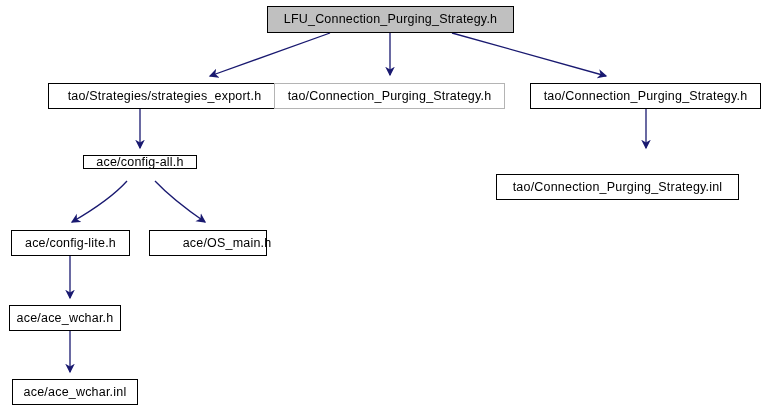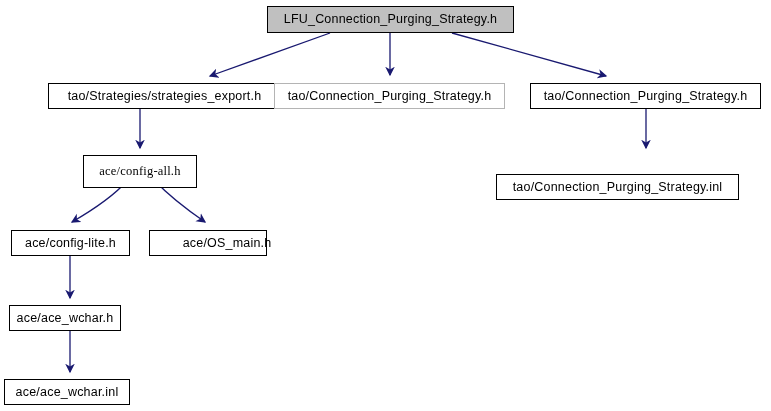--- a/index.html
+++ b/index.html
@@ -84,30 +84,30 @@
       </div>
       <div class="node muted" style="left: 274px; top: 83px; width: 231px; height: 26px;">
         <span class="node-label">tao/Connection_Purging_Strategy.h</span>
       </div>
       <div class="node" style="left: 530px; top: 83px; width: 231px; height: 26px;">
         <span class="node-label">tao/Connection_Purging_Strategy.h</span>
       </div>
       <div class="node" style="left: 496px; top: 155px; width: 243px; height: 26px; margin-top: 19px;">
         <span class="node-label">tao/Connection_Purging_Strategy.inl</span>
       </div>
-      <div class="node" style="left: 83px; top: 155px; width: 114px; height: 33px; font-family: Liberation Serif, serif;">
+      <div class="node" style="left: 83px; top: 155px; width: 114px; height: 14px;">
         <span class="node-label">ace/config-all.h</span>
       </div>
       <div class="node" style="left: 11px; top: 230px; width: 119px; height: 26px;">
         <span class="node-label">ace/config-lite.h</span>
       </div>
       <div class="node" style="left: 149px; top: 230px; width: 118px; height: 26px; padding-left: 38px;">
         <span class="node-label">ace/OS_main.h</span>
       </div>
       <div class="node" style="left: 9px; top: 305px; width: 112px; height: 26px;">
         <span class="node-label">ace/ace_wchar.h</span>
       </div>
-      <div class="node" style="left: 4px; top: 379px; width: 126px; height: 26px;">
+      <div class="node" style="left: 12px; top: 379px; width: 126px; height: 26px;">
         <span class="node-label">ace/ace_wchar.inl</span>
       </div>
     </div>
 
 </div>
 
 </body></html>

